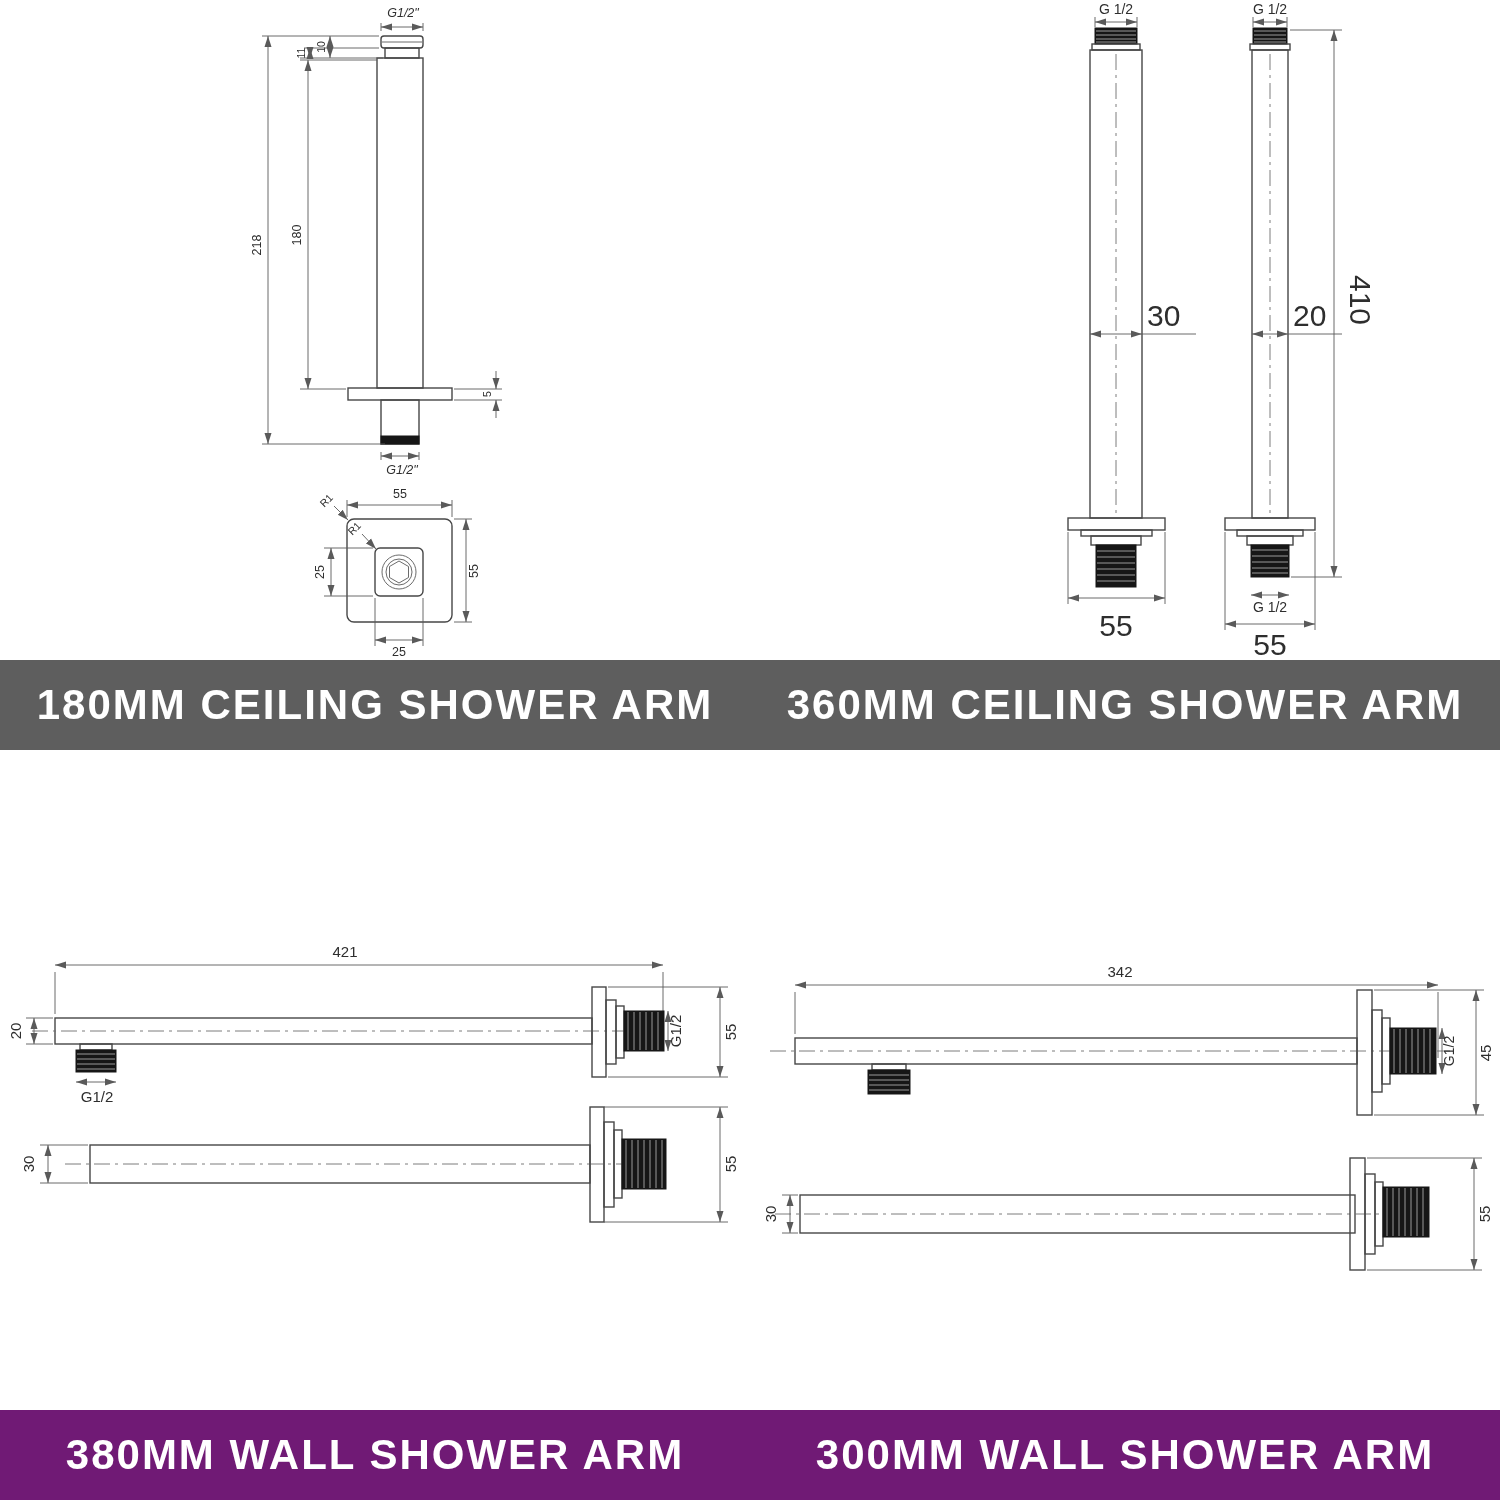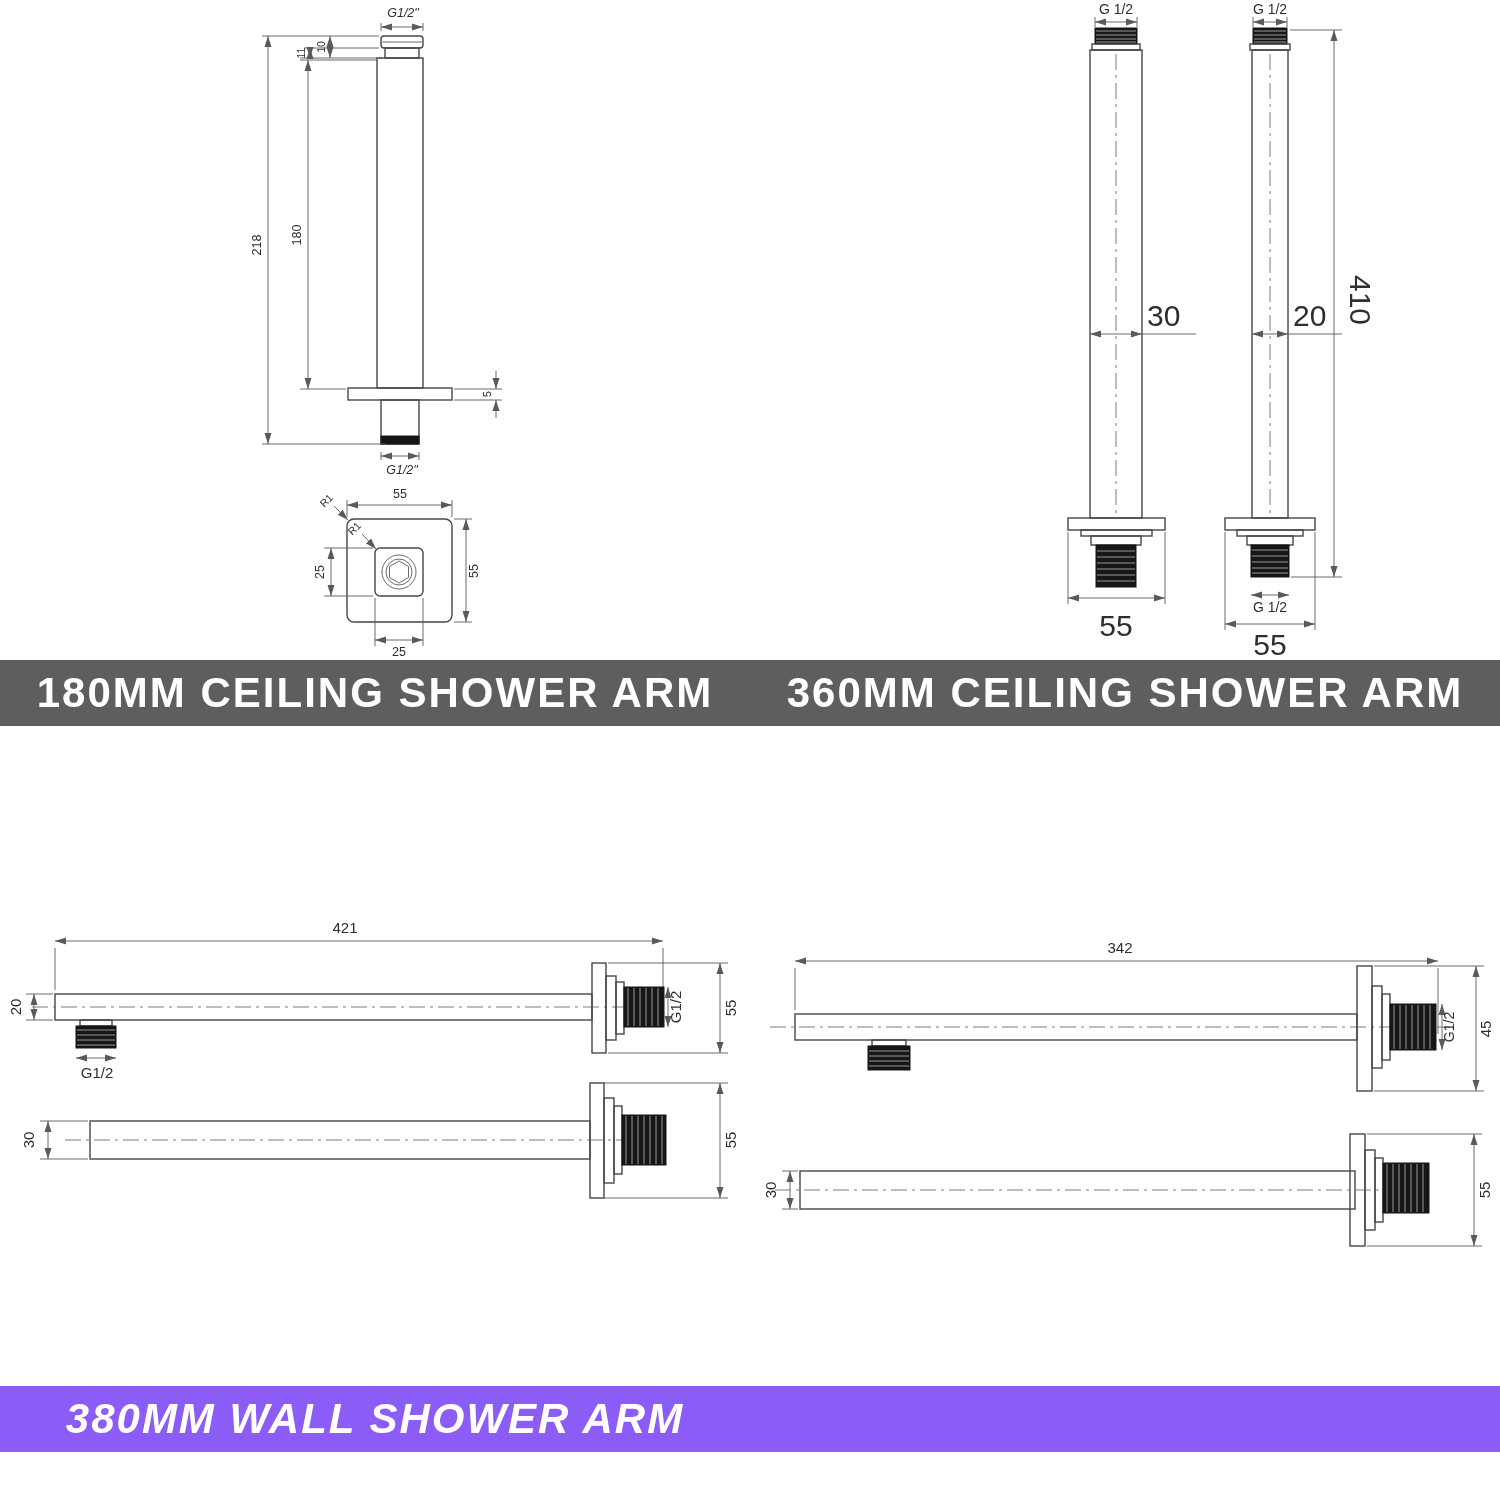--- a/index.html
+++ b/index.html
@@ -2,21 +2,21 @@
 <html><head>
 <meta charset="utf-8">
 <style>
   * { margin:0; padding:0; box-sizing:border-box; }
   html,body { background:#ffffff; }
   body { width:1500px; height:1500px; font-family:"Liberation Sans", sans-serif; }
   .page { width:1500px; height:1500px; display:flex; flex-direction:column; background:#fff; }
   .draw-row { height:660px; display:flex; }
   .quad { width:750px; height:660px; position:relative; }
   .quad svg { display:block; width:750px; height:660px; }
-  .banner-row { height:66px; display:flex; background:#5e5e5e;align-items:center; }
+  .banner-row { height:90px; display:flex; background:#5e5e5e;align-items:center; }
   .banner-cell { width:750px; display:flex; align-items:center; justify-content:center; }
   .banner-text { color:#ffffff; font-size:42px; font-weight:bold; letter-spacing:2px; white-space:nowrap; }
 
   
   .out  { fill:none; stroke:#474747; stroke-width:1.4; }
   .thin { fill:none; stroke:#5a5a5a; stroke-width:0.9; }
   .dim  { fill:none; stroke:#5a5a5a; stroke-width:0.9; }
   .cl   { fill:none; stroke:#6d6d6d; stroke-width:0.9; stroke-dasharray:16 5 3 5; }
   .blk  { fill:#161616; stroke:#161616; stroke-width:1; }
   .hat  { stroke:#d9d9d9; stroke-width:0.9; opacity:0.75; }
@@ -399,19 +399,22 @@
 
           <line class="thin" x1="617" y1="408" x2="732" y2="408"></line>
           <line class="thin" x1="617" y1="520" x2="732" y2="520"></line>
           <line class="dim" x1="724" y1="408" x2="724" y2="520" marker-start="url(#arwD)" marker-end="url(#arwD)"></line>
           <text class="t-m mid" transform="rotate(-90 740 464)" x="740" y="464">55</text>
         </g>
       </svg>
     </div>
   </div>
 
-  <div class="banner-row" style="background: #8b5cf6; font-style: italic;">
+  <div class="banner-row" style="background: #701a75;">
     <div class="banner-cell">
       <span class="banner-text" style="color: rgb(255, 255, 255);">380MM WALL SHOWER ARM</span>
     </div>
+    <div class="banner-cell">
+      <span class="banner-text" style="color: rgb(255, 255, 255);">300MM WALL SHOWER ARM</span>
+    </div>
   </div>
 
 </div>
 
 </body></html>

